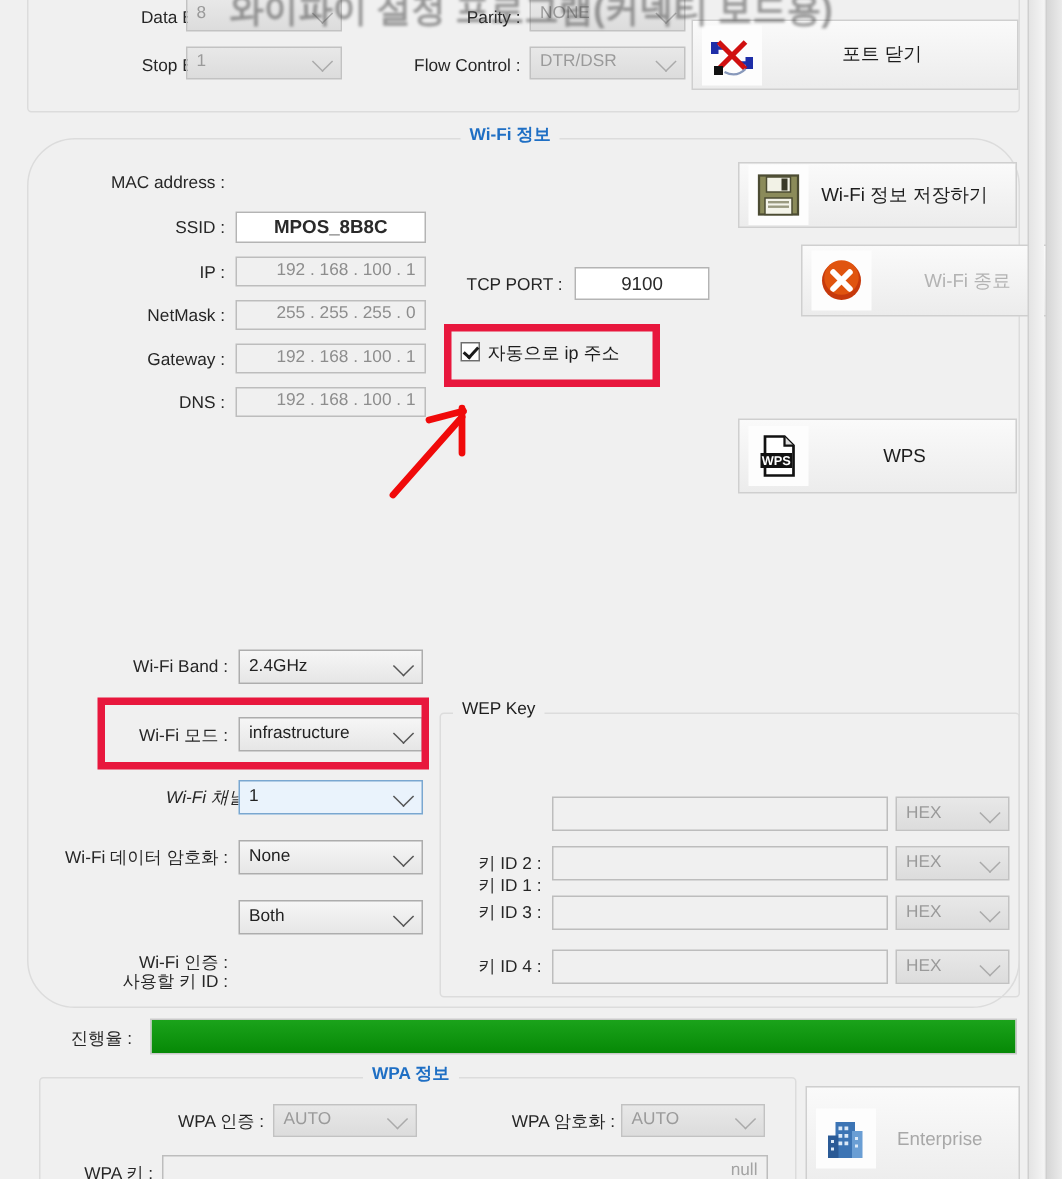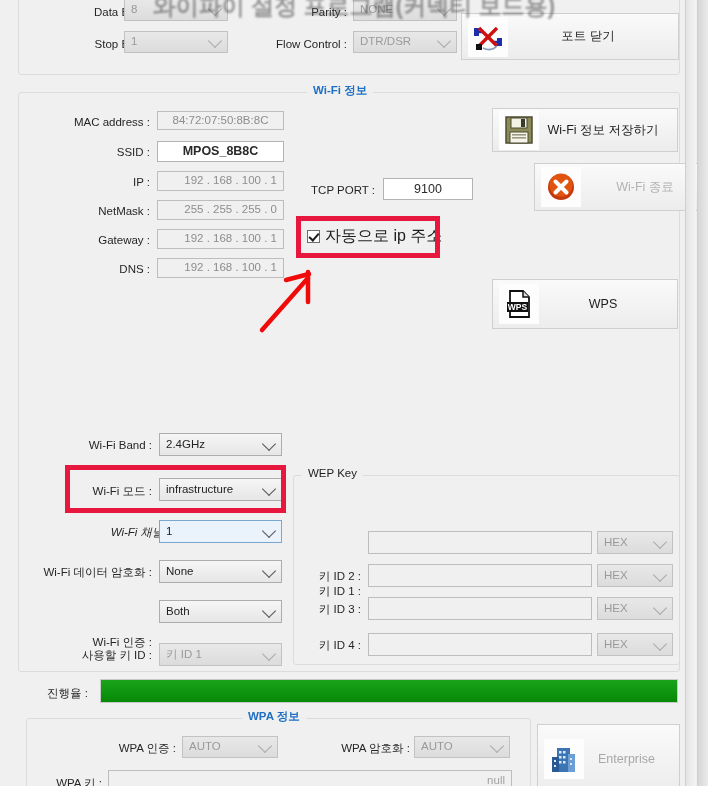--- a/index.html
+++ b/index.html
@@ -232,28 +232,25 @@
           <path d="M8 26 L26 8" stroke="#d01010" stroke-width="3.4" fill="none"></path>
           <path d="M8 8 L26 26" stroke="#d01010" stroke-width="3.4" fill="none"></path>
           <rect x="5" y="24" width="6" height="6" fill="#111"></rect>
           <path d="M12 28 q8 4 14 -2" stroke="#8899bb" stroke-width="1.6" fill="none"></path>
         </svg>
       </span>
       <span class="btxt">포트 닫기</span>
     </div>
   </div>
 
-  <div class="group" style="left:18px; top:92px; width:662px; height:580px;">
+  <div class="group" style="left:18px; top:92px; width:662px; height:580px;border-radius:32px;">
     <div class="gtitle blue" style="left:288px;">Wi-Fi 정보</div>
   </div>
 
   <div class="abs lbl" style="left:30px; top:117px; width:120px;">MAC address :</div>
-  <div class="abs tbox ro ctr" style="left:157px; top:111px; width:127px; height:19px;">
-    <span>84:72:07:50:8B:8C</span>
-  </div>
 
   <div class="abs lbl" style="left:30px; top:147px; width:120px;">SSID :</div>
   <div class="abs tbox ctr" style="left:157px; top:141px; width:127px; height:21px; font-weight:bold; font-size:12.5px;">
     <span>MPOS_8B8C</span>
   </div>
 
   <div class="abs lbl" style="left:30px; top:177px; width:120px;">IP :</div>
   <div class="abs tbox ro rt" style="left:157px; top:171px; width:127px; height:20px;">
     <span>192 . 168 . 100 .  1</span>
   </div>
@@ -274,21 +271,21 @@
   </div>
 
 
   <div class="abs lbl" style="left:303px; top:185px; width:72px;">TCP PORT :</div>
   <div class="abs tbox ctr" style="left:383px; top:178px; width:90px; height:22px; font-size:12.5px;">
     <span>9100</span>
   </div>
 
   <div class="abs" style="left:307px; top:228px; display:flex; align-items:center; gap:5px;">
     <span class="cbox on"></span>
-    <span style="font-size:16px; color:#1d1d1d; line-height:1;">자동으로 ip 주소</span>
+    <span style="font-size:12px; color:#1d1d1d; line-height:1;">자동으로 ip 주소</span>
   </div>
 
   <div class="redbox" style="left:296px; top:216px; width:144px; height:42px;"></div>
 
   <svg class="abs" style="left:250px; top:252px; z-index:41;" width="110" height="90" viewBox="0 0 110 90">
     <path d="M12 78 L58 26" stroke="#f00a0a" stroke-width="4.5" fill="none" stroke-linecap="round"></path>
     <path d="M36 28 L59 22" stroke="#f00a0a" stroke-width="4.5" fill="none" stroke-linecap="round"></path>
     <path d="M58 20 L58 50" stroke="#f00a0a" stroke-width="4.5" fill="none" stroke-linecap="round"></path>
   </svg>
 
@@ -356,24 +353,20 @@
     <span class="chev"></span>
   </div>
 
   <div class="abs lbl" style="left:0px; top:607px; width:152px;margin-top:30px;">Wi-Fi 인증 :</div>
   <div class="abs combo" style="left:159px; top:600px; width:123px; height:23px;">
     <span>Both</span>
     <span class="chev"></span>
   </div>
 
   <div class="abs lbl" style="left:0px; top:650px; width:152px;">사용할 키 ID :</div>
-  <div class="abs combo dis" style="left:159px; top:643px; width:123px; height:23px;">
-    <span>키 ID 1</span>
-    <span class="chev"></span>
-  </div>
 
   <div class="group" style="left:293px; top:475px; width:387px; height:190px;">
     <div class="gtitle dark" style="left:8px;">WEP Key</div>
   </div>
 
 
   <div class="abs lbl" style="left:305px; top:538px; width:56px; text-align:right;margin-top:48px;">키 ID 1 :</div>
   <div class="abs tbox ro" style="left:368px; top:531px; width:224px; height:23px;">
     <span></span>
   </div>

